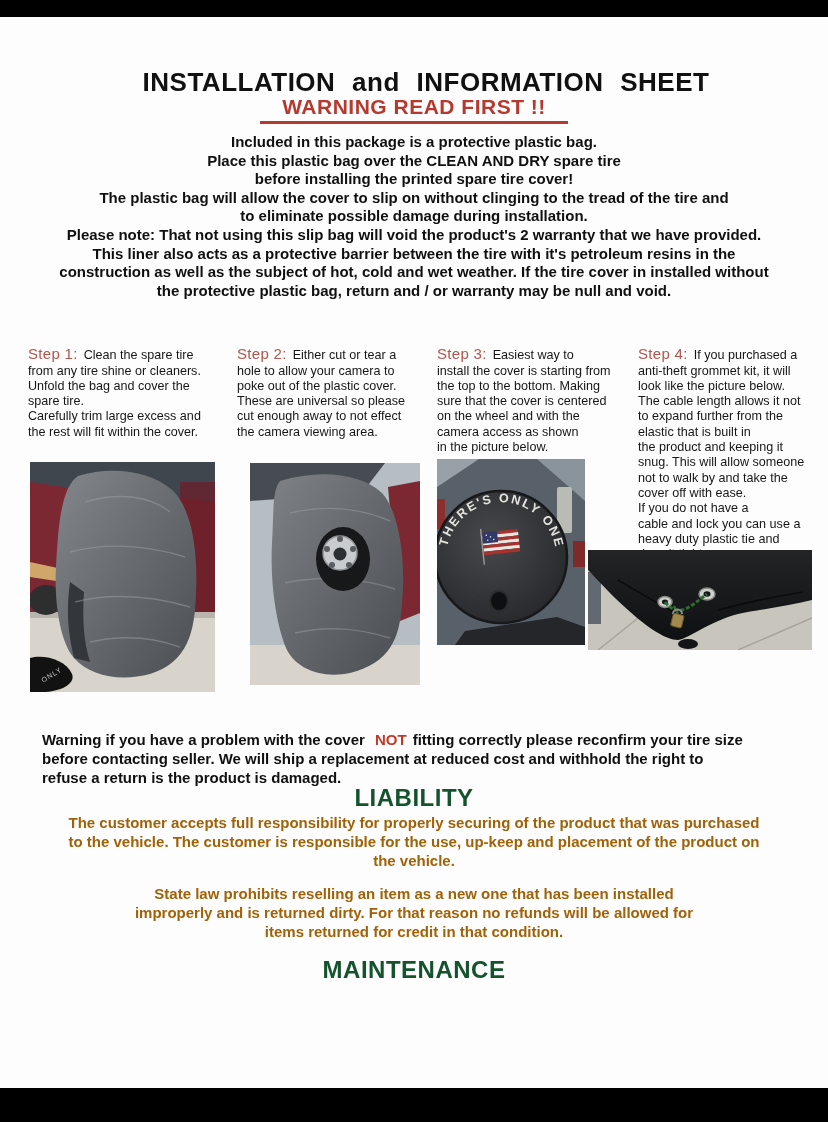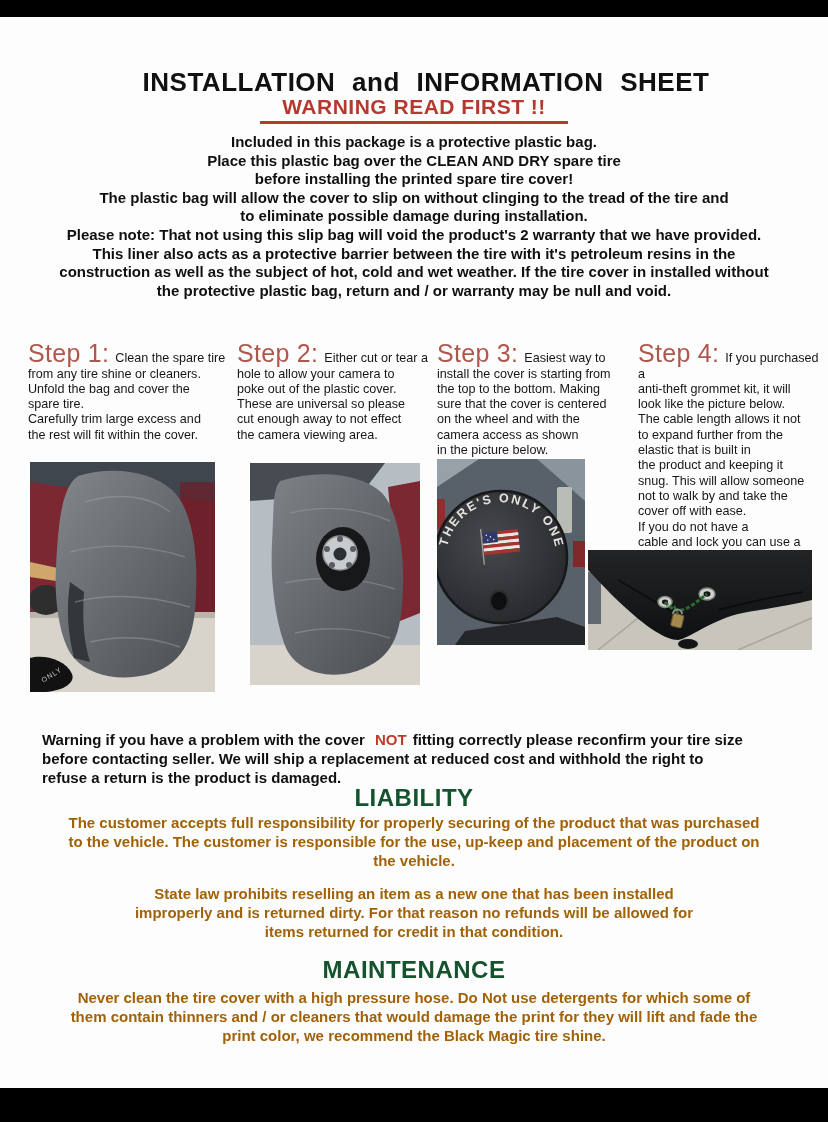--- a/index.html
+++ b/index.html
@@ -14,21 +14,21 @@
          font-size:26px;font-weight:bold;letter-spacing:.5px;word-spacing:9px;color:#111;}
   .warnhead{position:absolute;top:92px;left:0;width:828px;margin:0;text-align:center;}
   .warnhead-text{display:inline-block;font-size:21px;font-weight:bold;color:#b5392e;
          letter-spacing:.5px;border-bottom:3px solid #b5392e;padding:0 22px 2px 22px;}
 
   .intro{position:absolute;top:133px;left:14px;width:800px;margin:0;text-align:center;
          font-size:15px;font-weight:bold;line-height:18.6px;white-space:pre-line;color:#101010;}
 
   .step{position:absolute;top:331px;font-size:12.6px;line-height:15.3px;
         white-space:pre-line;color:#161616;}
-  .step-label{font-size:25px;color:#b0564c;margin-right:6px;letter-spacing:.3px;text-align:right;}
+  .step-label{font-size:15px;color:#b0564c;margin-right:6px;letter-spacing:.3px;text-align:right;}
   .step1{left:28px;width:204px;}
   .step2{left:237px;width:200px;}
   .step3{left:437px;width:200px;}
   .step4{left:638px;width:184px;}
 
   .photo{position:absolute;display:block;}
   .photo1{left:30px;top:462px;}
   .photo2{left:250px;top:463px;}
   .photo3{left:437px;top:459px;}
   .photo4{left:588px;top:550px;}
@@ -223,18 +223,15 @@
 
   <h3 class="sechead liabhead">LIABILITY</h3>
   <p class="secpara liabpara">The customer accepts full responsibility for properly securing of the product that was purchased
 to the vehicle.  The customer is responsible for the use, up-keep and placement of the product on
 the vehicle.</p>
   <p class="secpara lawpara">State law prohibits reselling an item as a new one that has been installed
 improperly and is returned dirty. For that reason no refunds will be allowed for
 items returned for credit in that condition.</p>
 
   <h3 class="sechead mainthead">MAINTENANCE</h3>
-  <p class="secpara maintpara">Never clean the tire cover with a high pressure hose.  Do Not  use detergents for which some of
-them contain thinners and / or cleaners that would damage the print for they will lift and fade the
-print color, we recommend the Black Magic tire shine.</p>
 
   <div class="bar bottom"></div>
 </div>
 
 </body></html>

